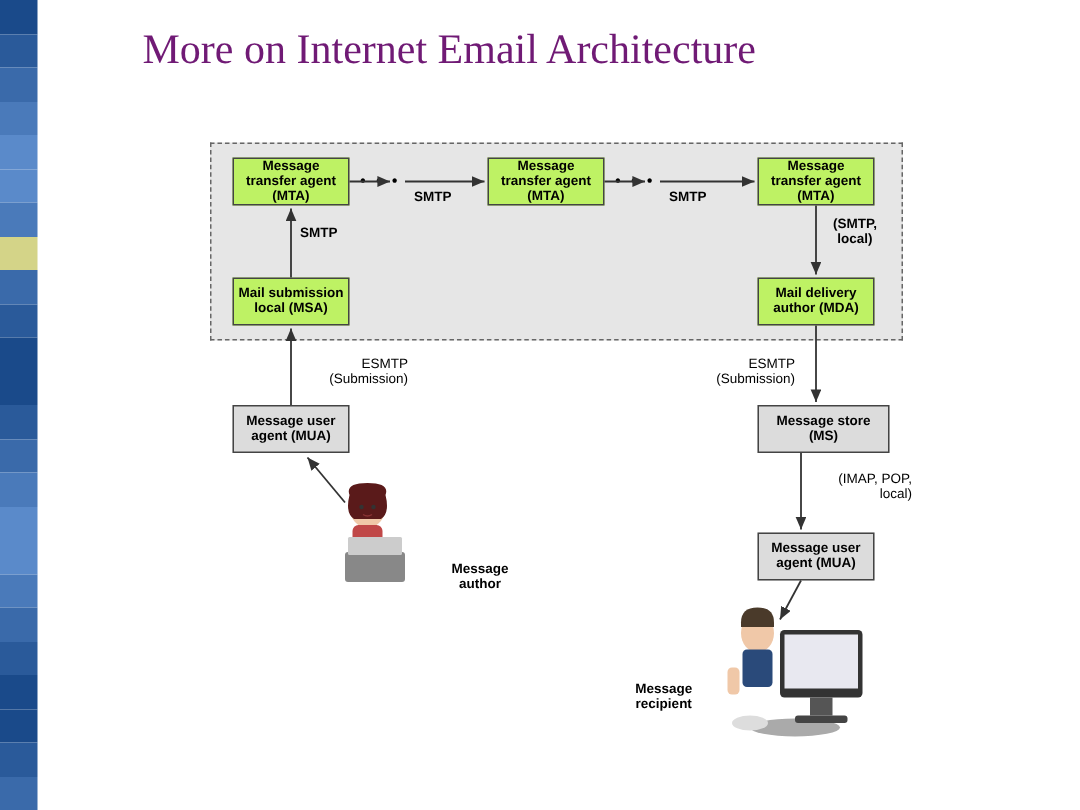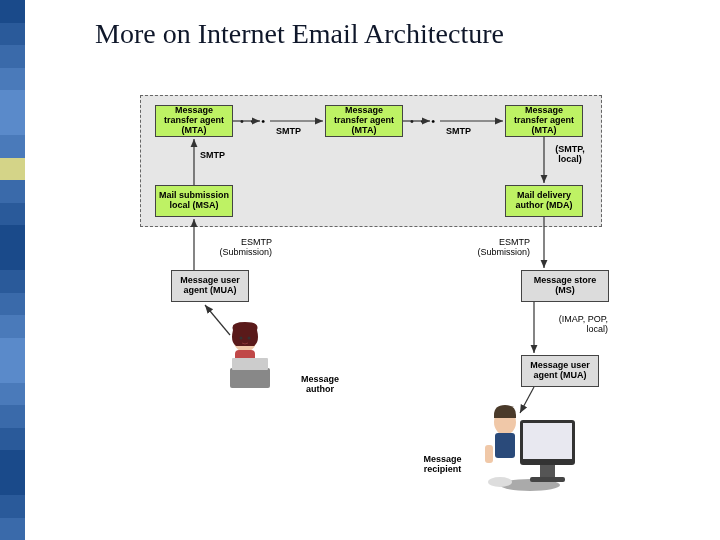--- a/index.html
+++ b/index.html
@@ -23,21 +23,21 @@
   }
   .sidebar div {
     width: 25px;
     flex: 1;
   }
   .title {
     position: absolute;
     top: 18px;
     left: 95px;
     font-size: 28px;
-    color: #0f172a;
+    color: #701a75;
     font-weight: normal;
   }
   .diagram {
     position: absolute;
     top: 95px;
     left: 120px;
     width: 500px;
     height: 420px;
   }
   .mhs-box {
@@ -67,21 +67,20 @@
     font-size: 9px;
     font-family: Arial, sans-serif;
     font-weight: bold;
     text-align: center;
     display: flex;
     align-items: center;
     justify-content: center;
     padding: 2px;
     box-sizing: border-box;
     line-height: 1.1;
-    margin-left: 16px;
   }
   .label {
     position: absolute;
     font-size: 9px;
     font-family: Arial, sans-serif;
     font-weight: bold;
     text-align: center;
     line-height: 1.1;
   }
   .label-plain {

